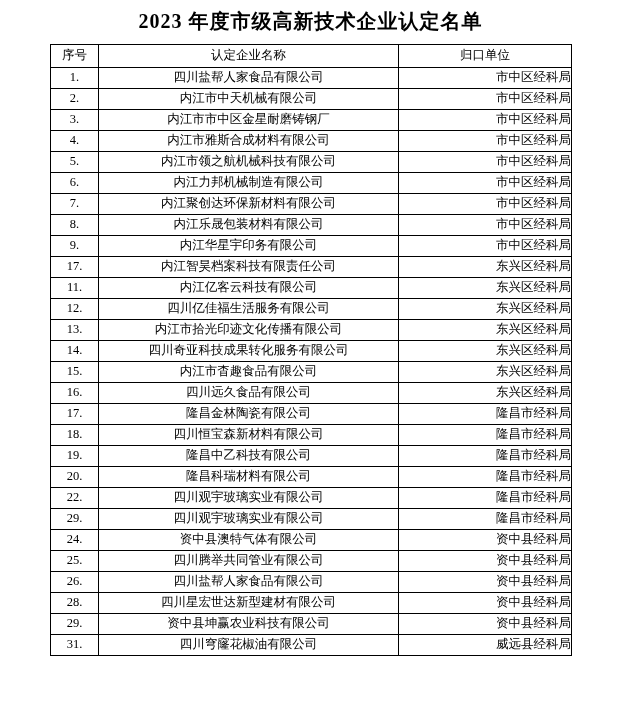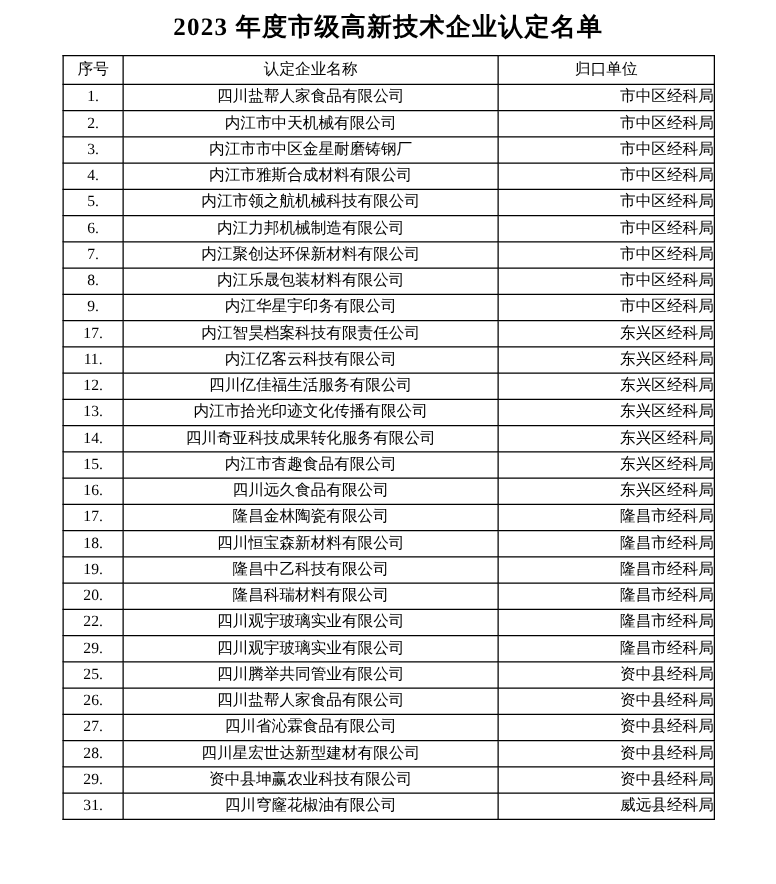--- a/index.html
+++ b/index.html
@@ -195,32 +195,32 @@
             <td class="idx">22.</td>
             <td class="name">四川观宇玻璃实业有限公司</td>
             <td class="dept">隆昌市经科局</td>
           </tr>
           <tr>
             <td class="idx">29.</td>
             <td class="name">四川观宇玻璃实业有限公司</td>
             <td class="dept">隆昌市经科局</td>
           </tr>
           <tr>
+            <td class="idx">24.</td>
+            <td class="name">资中县澳特气体有限公司</td>
+            <td class="dept">资中县经科局</td>
+          </tr>
+          <tr>
             <td class="idx">25.</td>
             <td class="name">四川腾举共同管业有限公司</td>
             <td class="dept">资中县经科局</td>
           </tr>
           <tr>
             <td class="idx">26.</td>
             <td class="name">四川盐帮人家食品有限公司</td>
-            <td class="dept">资中县经科局</td>
-          </tr>
-          <tr>
-            <td class="idx">27.</td>
-            <td class="name">四川省沁霖食品有限公司</td>
             <td class="dept">资中县经科局</td>
           </tr>
           <tr>
             <td class="idx">28.</td>
             <td class="name">四川星宏世达新型建材有限公司</td>
             <td class="dept">资中县经科局</td>
           </tr>
           <tr>
             <td class="idx">29.</td>
             <td class="name">资中县坤赢农业科技有限公司</td>

